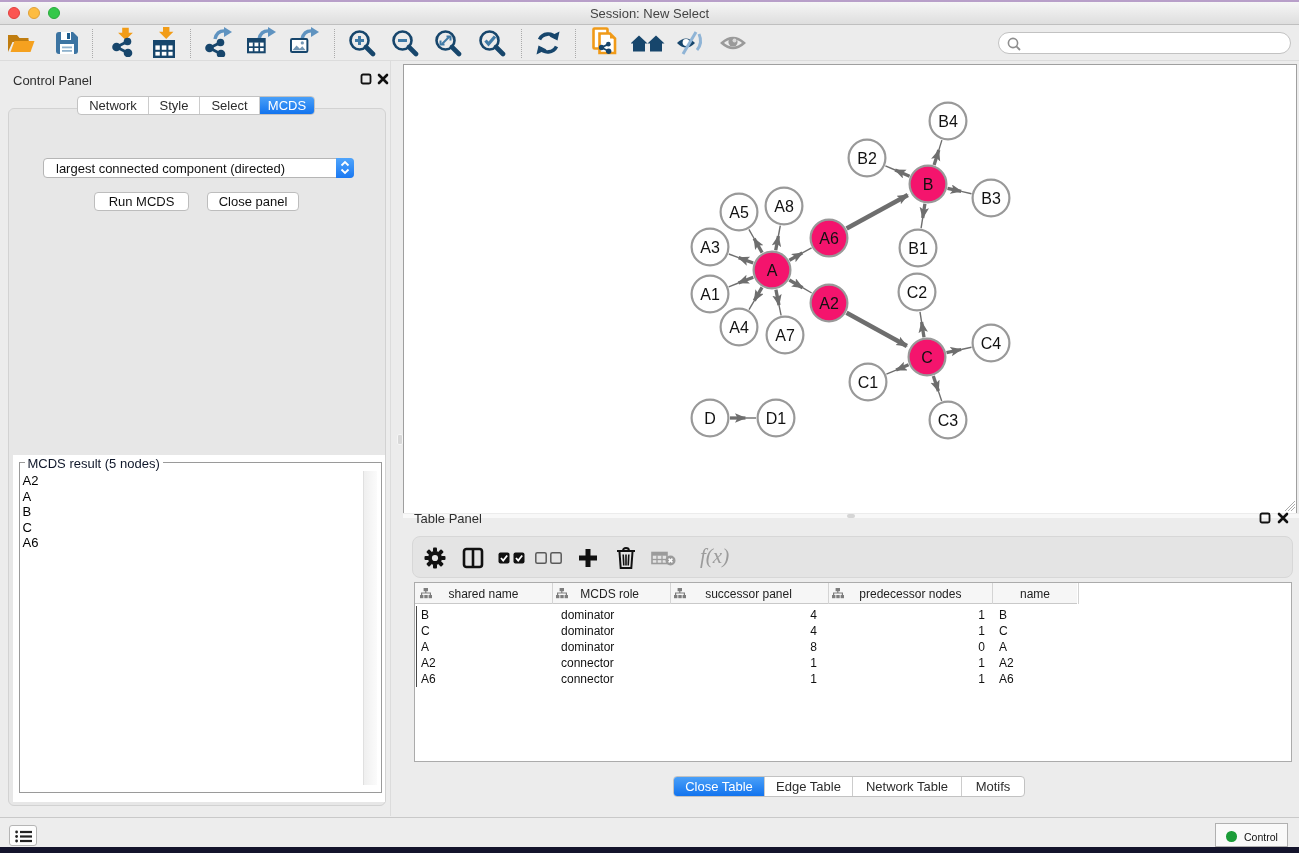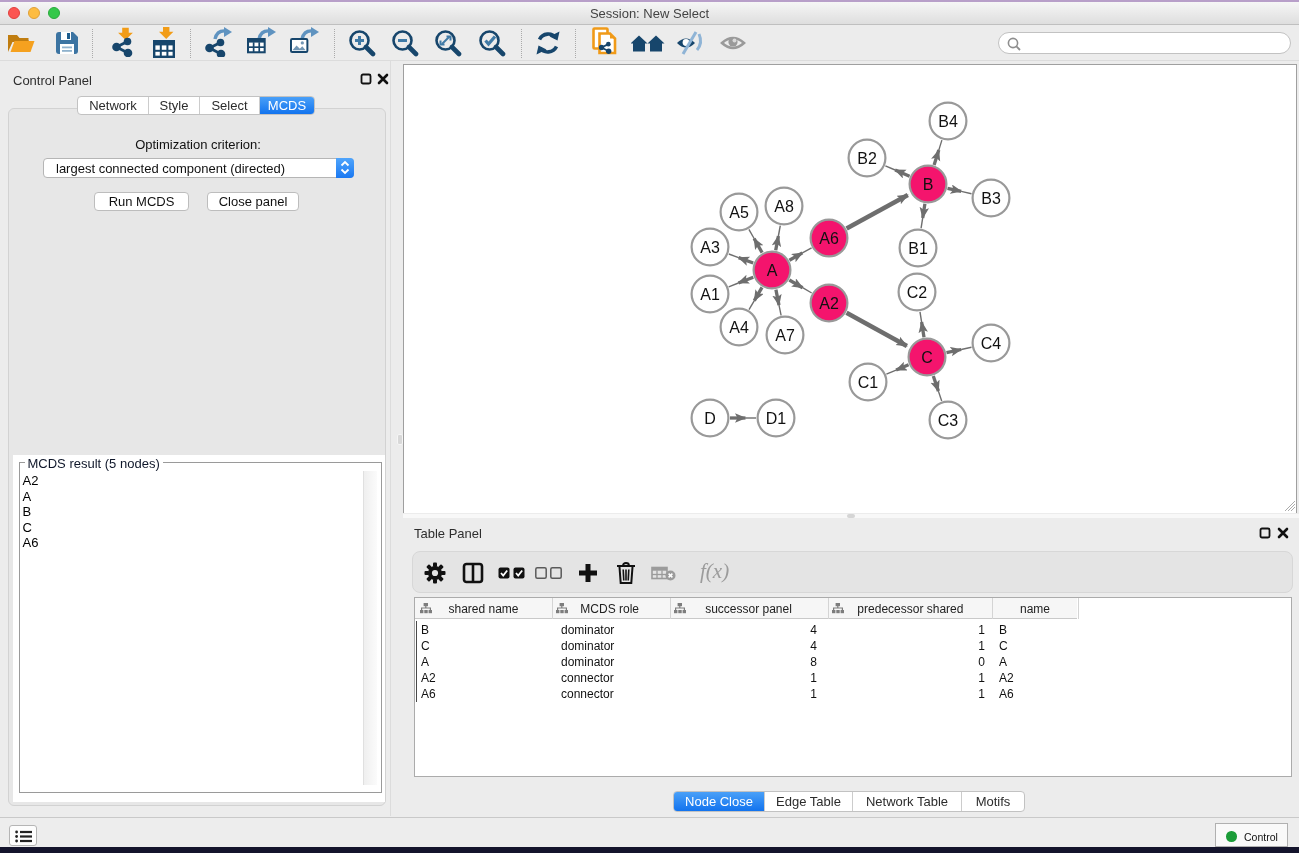--- a/index.html
+++ b/index.html
@@ -36,21 +36,21 @@
 #netwin{position:absolute;left:403px;top:64px;width:894px;height:449px;background:#fff;border:1px solid #9f9f9f}
 #nettb{position:absolute;left:0;top:0;width:892px;height:22px;background:linear-gradient(#f4f4f4,#d9d9d9);border-bottom:1px solid #b2b2b2}
 #nettb .t1{left:9px;background:#fc5551;border:0.5px solid #e1403d}
 #nettb .t2{left:29px;background:#fdbc40;border:0.5px solid #e0a037}
 #nettb .t3{left:49px;background:#34c84a;border:0.5px solid #2aa93c}
 .tl2{position:absolute;width:12px;height:12px;border-radius:50%;top:5px}
 #nettb .wt{position:absolute;top:3px;width:100%;text-align:center;font-size:13px;color:#3a3a3a}
 #netcontent{position:absolute;left:0;top:23px;width:892px;height:425px;background:#fff;overflow:hidden}
 #belowwin{position:absolute;left:403px;top:514px;width:896px;height:4px;background:#f8f8f8}
 #splitdot{position:absolute;left:847px;top:514px;width:8px;height:4px;background:#d5d5d5;border-radius:2px}
-#tpanel{position:absolute;left:405px;top:518px;width:894px;height:298px}
+#tpanel{position:absolute;left:405px;top:503px;width:894px;height:298px}
 #tpanel .hdr{position:absolute;left:9px;top:8px;font-size:13px;color:#2e2e2e}
 #ttoolbar{position:absolute;left:7px;top:32.5px;width:881px;height:42px;background:#e4e4e4;border:1px solid #d7d7d7;border-radius:8px}
 #tbl{position:absolute;left:9px;top:79px;width:878px;height:180px;background:#fff;border:1px solid #ababab}
 #tblhead{position:absolute;left:0;top:0;width:662px;height:21px;background:#f6f6f6;border-bottom:1px solid #c9c9c9}
 .hsep{position:absolute;top:0;height:21px;width:0;border-left:1px solid #d4d4d4}
 .hlab{position:absolute;top:4px;font-size:12px;color:#222;text-align:center}
 .cell{position:absolute;font-size:12px;color:#111;white-space:pre}
 #tbltabs{left:268px;top:272.5px}
 #statusbar{position:absolute;left:0;top:817px;width:1299px;height:30px;background:#ededed;border-top:1px solid #c9c9c9}
 #listbtn{position:absolute;left:9px;top:7px;width:28px;height:21px;background:#fdfdfd;border:1px solid #b5b5b5;border-radius:3px}
@@ -220,21 +220,20 @@
         <svg style="position:absolute" width="12" height="12" viewBox="0 0 12 12">
           <rect x="1.5" y="1.5" width="9" height="9" rx="1.5" fill="none" stroke="#111" stroke-width="1.8"></rect>
         </svg>
       </div>
 <div style="position:absolute;left:377px;top:12px;width:12px;height:12px">
         <svg style="position:absolute" width="12" height="12" viewBox="0 0 12 12">
           <path d="M2 2 L10 10 M10 2 L2 10" stroke="#111" stroke-width="2.6" stroke-linecap="round"></path>
         </svg>
       </div>
 <div id="cpbody">
-  <div id="optlabel">Optimization criterion:</div>
   <div id="dropdown">
           <div class="txt">largest connected component (directed)</div>
     <div class="step">
             <svg style="position:absolute;left:3px;top:2px" width="12" height="15" viewBox="0 0 12 15">
     <path d="M2.5 5.5 L6 2 L9.5 5.5" fill="none" stroke="#fff" stroke-width="1.8"></path>
     <path d="M2.5 9.5 L6 13 L9.5 9.5" fill="none" stroke="#fff" stroke-width="1.8"></path>
             </svg>
           </div>
   </div>
   <div class="btn" style="left:85px;top:83px;width:95px">Run MCDS</div>
@@ -478,21 +477,21 @@
           <div class="hlab" style="left:253.5px;width:160px">successor panel</div>
           <div style="position:absolute;left:417.2px;top:5px">
             <svg width="12" height="11" viewBox="0 0 12 11">
               <rect x="3.6" y="0" width="4.4" height="3.2" fill="#7d7d7d"></rect>
               <path d="M5.8 3 v2 M1.6 7 V5 h8.8 v2" fill="none" stroke="#7d7d7d" stroke-width="1.2"></path>
               <rect x="0" y="7" width="3.4" height="3.2" fill="#7d7d7d"></rect>
               <rect x="4.3" y="7" width="3.4" height="3.2" fill="#7d7d7d"></rect>
               <rect x="8.6" y="7" width="3.4" height="3.2" fill="#7d7d7d"></rect>
             </svg>
           </div>
-          <div class="hlab" style="left:415.4px;width:160px">predecessor shared</div>
+          <div class="hlab" style="left:415.4px;width:160px">predecessor nodes</div>
           <div class="hlab" style="left:540px;width:160px">name</div>
         </div>
   <div style="position:absolute;left:1px;top:23px;width:1px;height:81px;background:#4a4a4a"></div>
   <div class="cell" style="left:6px;top:25.0px">B</div>
         <div class="cell" style="left:146px;top:25.0px">dominator</div>
         <div class="cell" style="left:342px;top:25.0px;width:60px;text-align:right">4</div>
         <div class="cell" style="left:510px;top:25.0px;width:60px;text-align:right">1</div>
         <div class="cell" style="left:584px;top:25.0px">B</div>
         <div class="cell" style="left:6px;top:40.9px">C</div>
         <div class="cell" style="left:146px;top:40.9px">dominator</div>
@@ -509,21 +508,21 @@
         <div class="cell" style="left:342px;top:72.7px;width:60px;text-align:right">1</div>
         <div class="cell" style="left:510px;top:72.7px;width:60px;text-align:right">1</div>
         <div class="cell" style="left:584px;top:72.7px">A2</div>
         <div class="cell" style="left:6px;top:88.6px">A6</div>
         <div class="cell" style="left:146px;top:88.6px">connector</div>
         <div class="cell" style="left:342px;top:88.6px;width:60px;text-align:right">1</div>
         <div class="cell" style="left:510px;top:88.6px;width:60px;text-align:right">1</div>
         <div class="cell" style="left:584px;top:88.6px">A6</div>
 </div>
 <div class="tabgrp" id="tbltabs" style="height:21px">
-  <div class="tab sel" style="width:91px;line-height:19px">Node Close</div>
+  <div class="tab sel" style="width:91px;line-height:19px">Close Table</div>
   <div class="tab" style="width:88px;line-height:19px">Edge Table</div>
   <div class="tab" style="width:109px;line-height:19px">Network Table</div>
   <div class="tab" style="width:62px;line-height:19px">Motifs</div>
 </div>
 </div>
 <div id="statusbar">
 <div id="listbtn">
         <svg style="position:absolute;left:5px;top:4px" width="17" height="13" viewBox="0 0 17 13">
 <circle cx="1.6" cy="2" r="1.4" fill="#222"></circle>
           <rect x="5" y="0.9" width="12" height="2.2" fill="#222"></rect>

